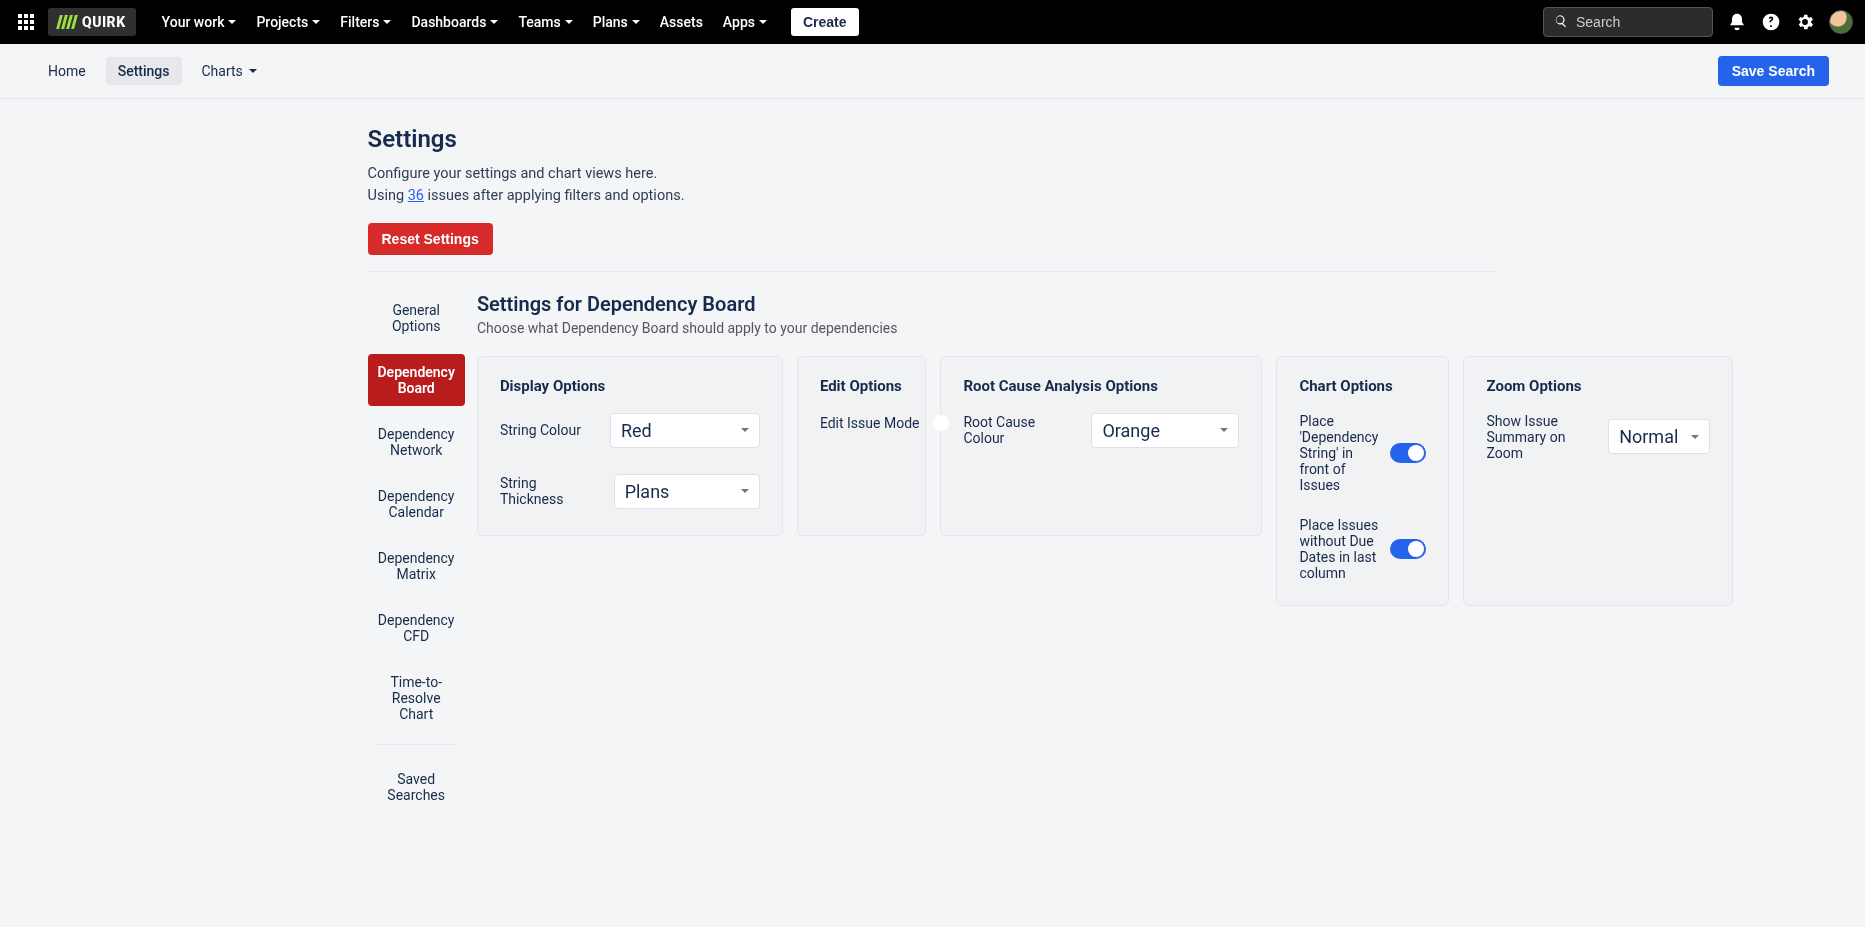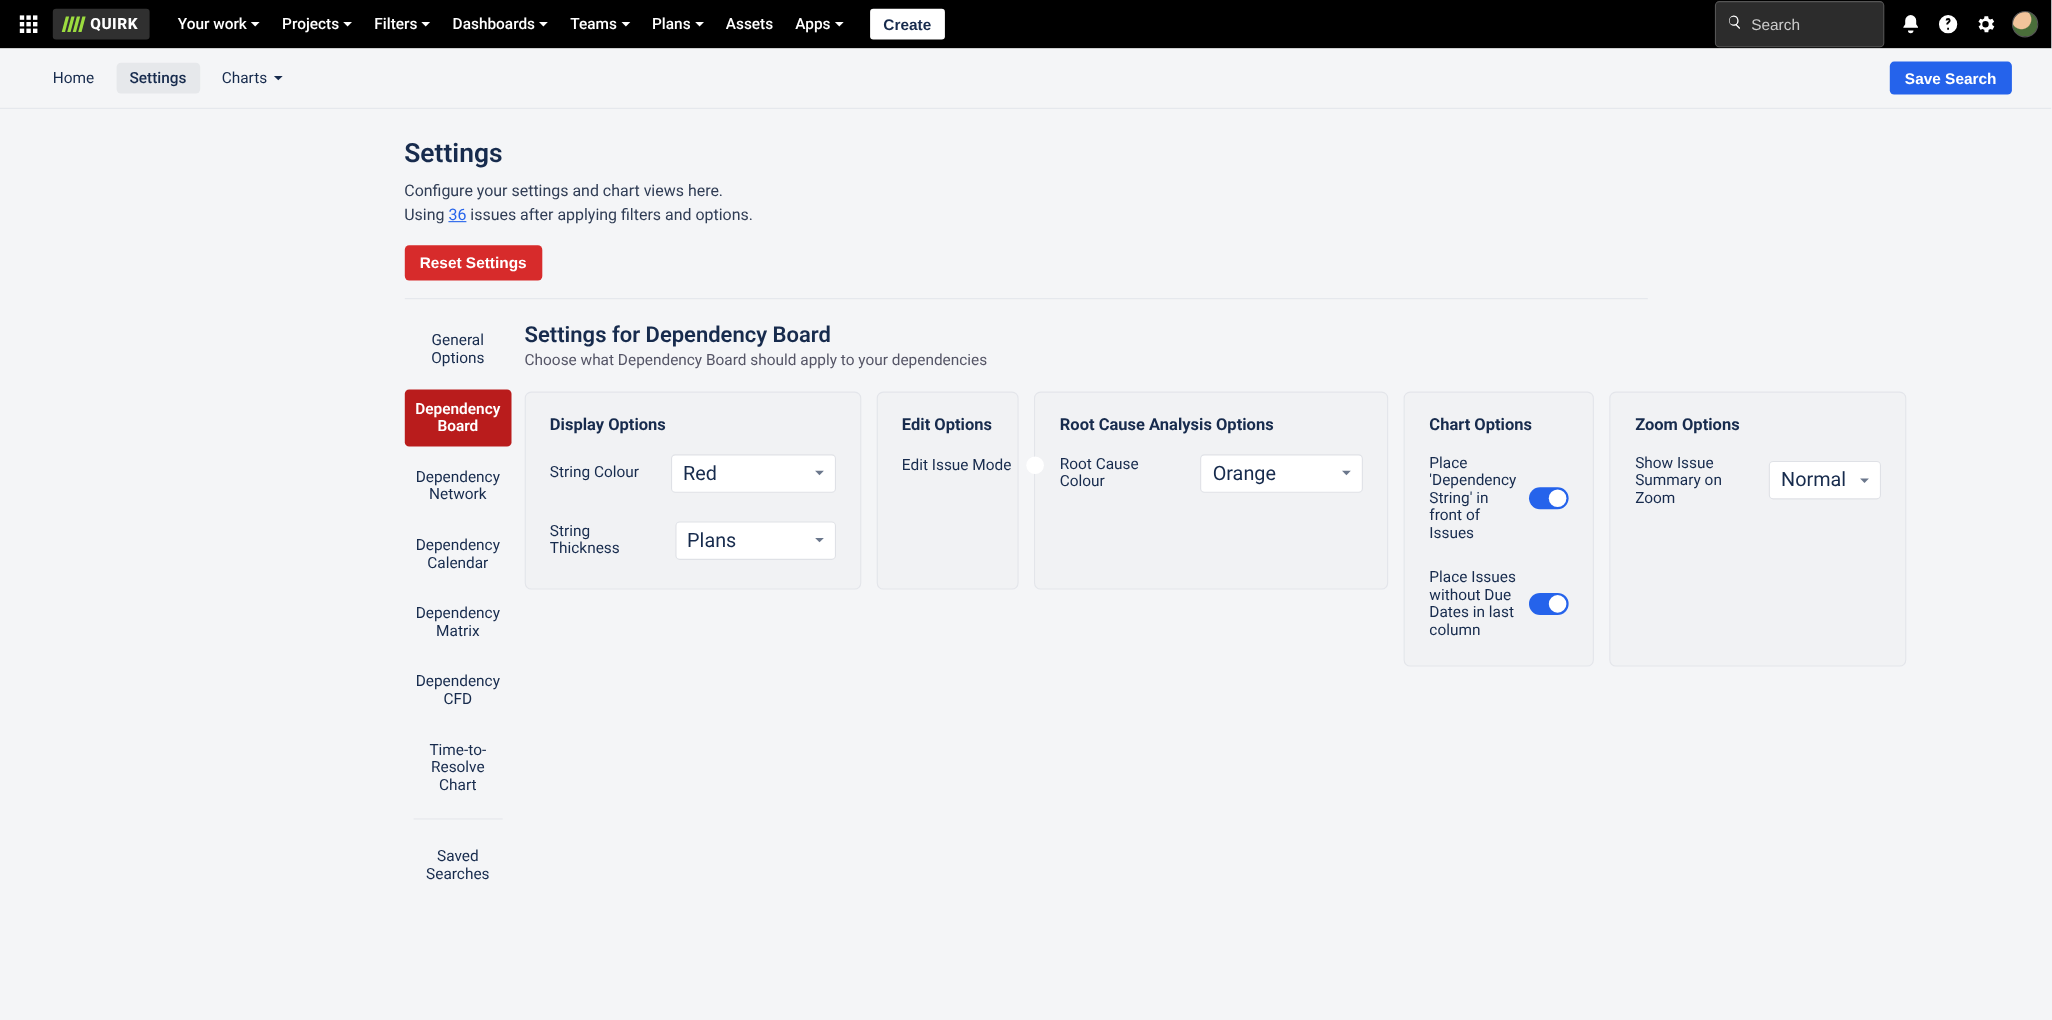--- a/index.html
+++ b/index.html
@@ -42,21 +42,21 @@
     cursor:pointer; display:flex; align-items:center; gap:4px; font-weight:500;
   }
   .chev { width:0;height:0;border-left:4px solid transparent;border-right:4px solid transparent;border-top:4px solid #fff; }
   .create-btn {
     background:#fff; color:#172b4d; font-weight:600; border:none;
     padding:6px 12px; border-radius:3px; cursor:pointer; margin-left:8px; font-size:14px;
   }
   .topbar-right { margin-left:auto; display:flex; align-items:center; gap:14px; }
   .search-wrap {
     display:flex; align-items:center; gap:8px; background:#2c2c2c;
-    border:1px solid #555; border-radius:4px; padding:20px 10px; width:154px;
+    border:1px solid #555; border-radius:4px; padding:8px 10px; width:170px;
     height:30px;
   }
   .search-wrap input {
     background:transparent; border:none; outline:none; color:#fff; font-size:14px; width:100%;
   }
   .search-wrap input::placeholder { color:#ccc; }
   .search-icon svg { width:14px; height:14px; fill:#fff; }
   .top-icon { cursor:pointer; display:flex; }
   .top-icon svg { width:20px; height:20px; fill:#fff; }
   .avatar {

